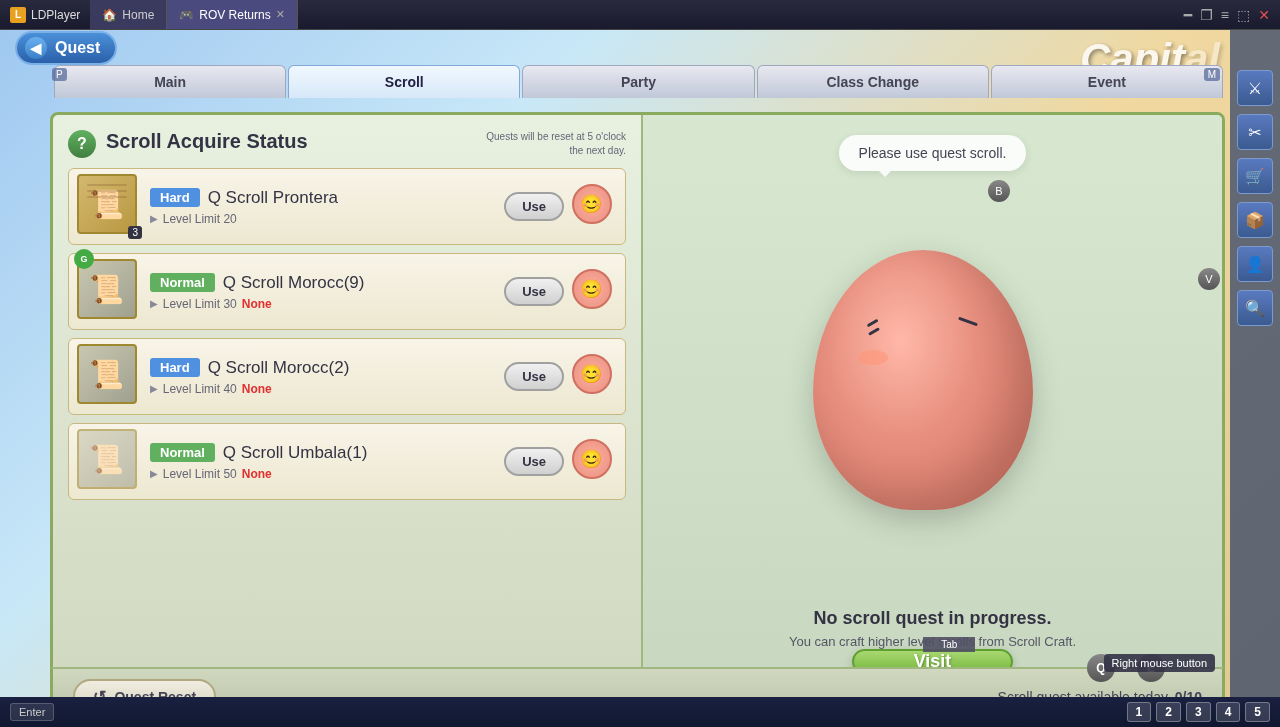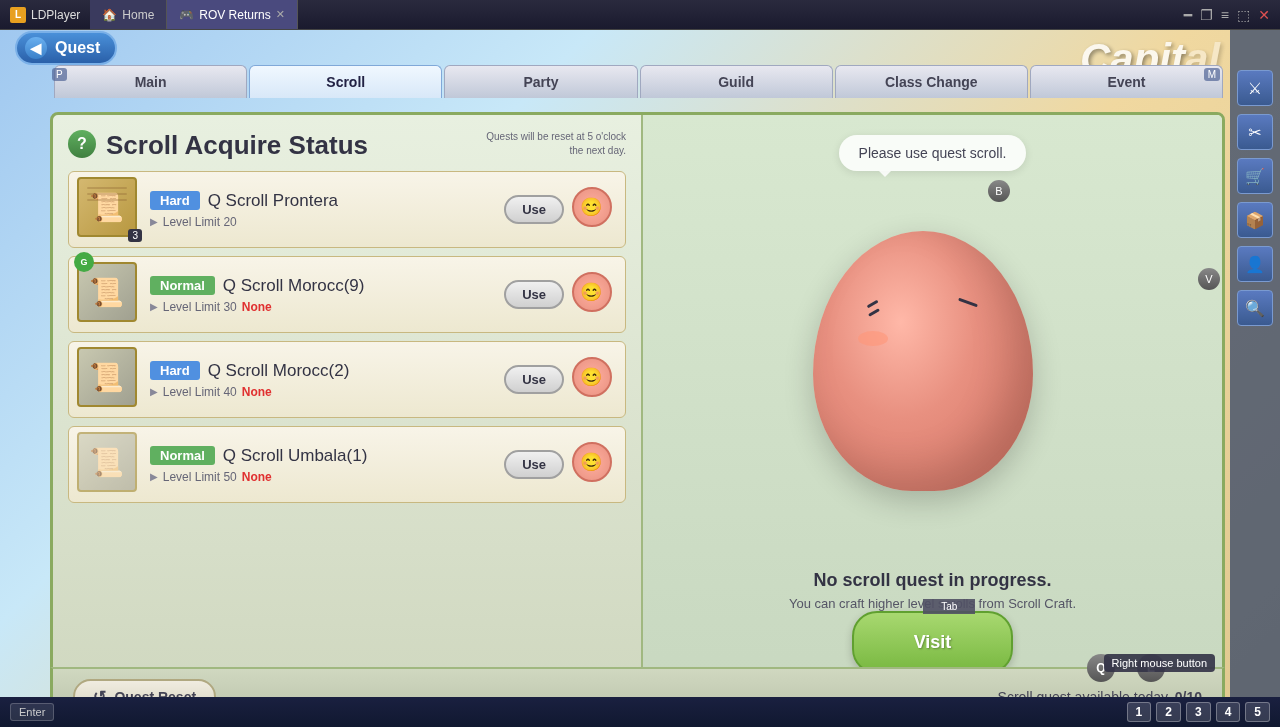--- a/index.html
+++ b/index.html
@@ -208,21 +208,21 @@
       width: 28px; height: 28px;
       background: linear-gradient(to bottom, #60b060, #408040);
       border-radius: 50%;
       display: flex; align-items: center; justify-content: center;
       color: white;
       font-size: 16px;
       font-weight: bold;
       flex-shrink: 0;
     }
     .scroll-title {
-      font-size: 26px;
+      font-size: 20px;
       font-weight: bold;
       color: #334;
     }
     .reset-note {
       margin-left: auto;
       text-align: right;
       font-size: 10px;
       color: #667;
       line-height: 1.4;
     }
@@ -483,21 +483,21 @@
       flex-direction: column;
       align-items: center;
       gap: 8px;
       width: 100%;
     }
 
     .visit-btn {
       background: linear-gradient(to bottom, #a8d870, #78b840);
       border: 2px solid #60a030;
       border-radius: 25px;
-      padding: 19px 60px;
+      padding: 0 60px;
       font-size: 18px;
       font-weight: bold;
       color: white;
       cursor: pointer;
       text-shadow: 1px 1px 2px rgba(0,0,0,0.3);
       box-shadow: 0 3px 8px rgba(0,0,0,0.2);
     }
 
     
     .screen-bottom-bar {
@@ -683,23 +683,20 @@
     <div class="nav-tab">
       <span>Main</span>
     </div>
     <div class="nav-tab active">
       <span>Scroll</span>
     </div>
     <div class="nav-tab">
       <span>Party</span>
     </div>
     <div class="nav-tab">
-      <span>Guild</span>
-    </div>
-    <div class="nav-tab">
       <span>Class Change</span>
     </div>
     <div class="nav-tab">
       <span>Event</span>
     </div>
   </div>
 
   <div class="quest-panel">
 
     <div class="quest-left">

